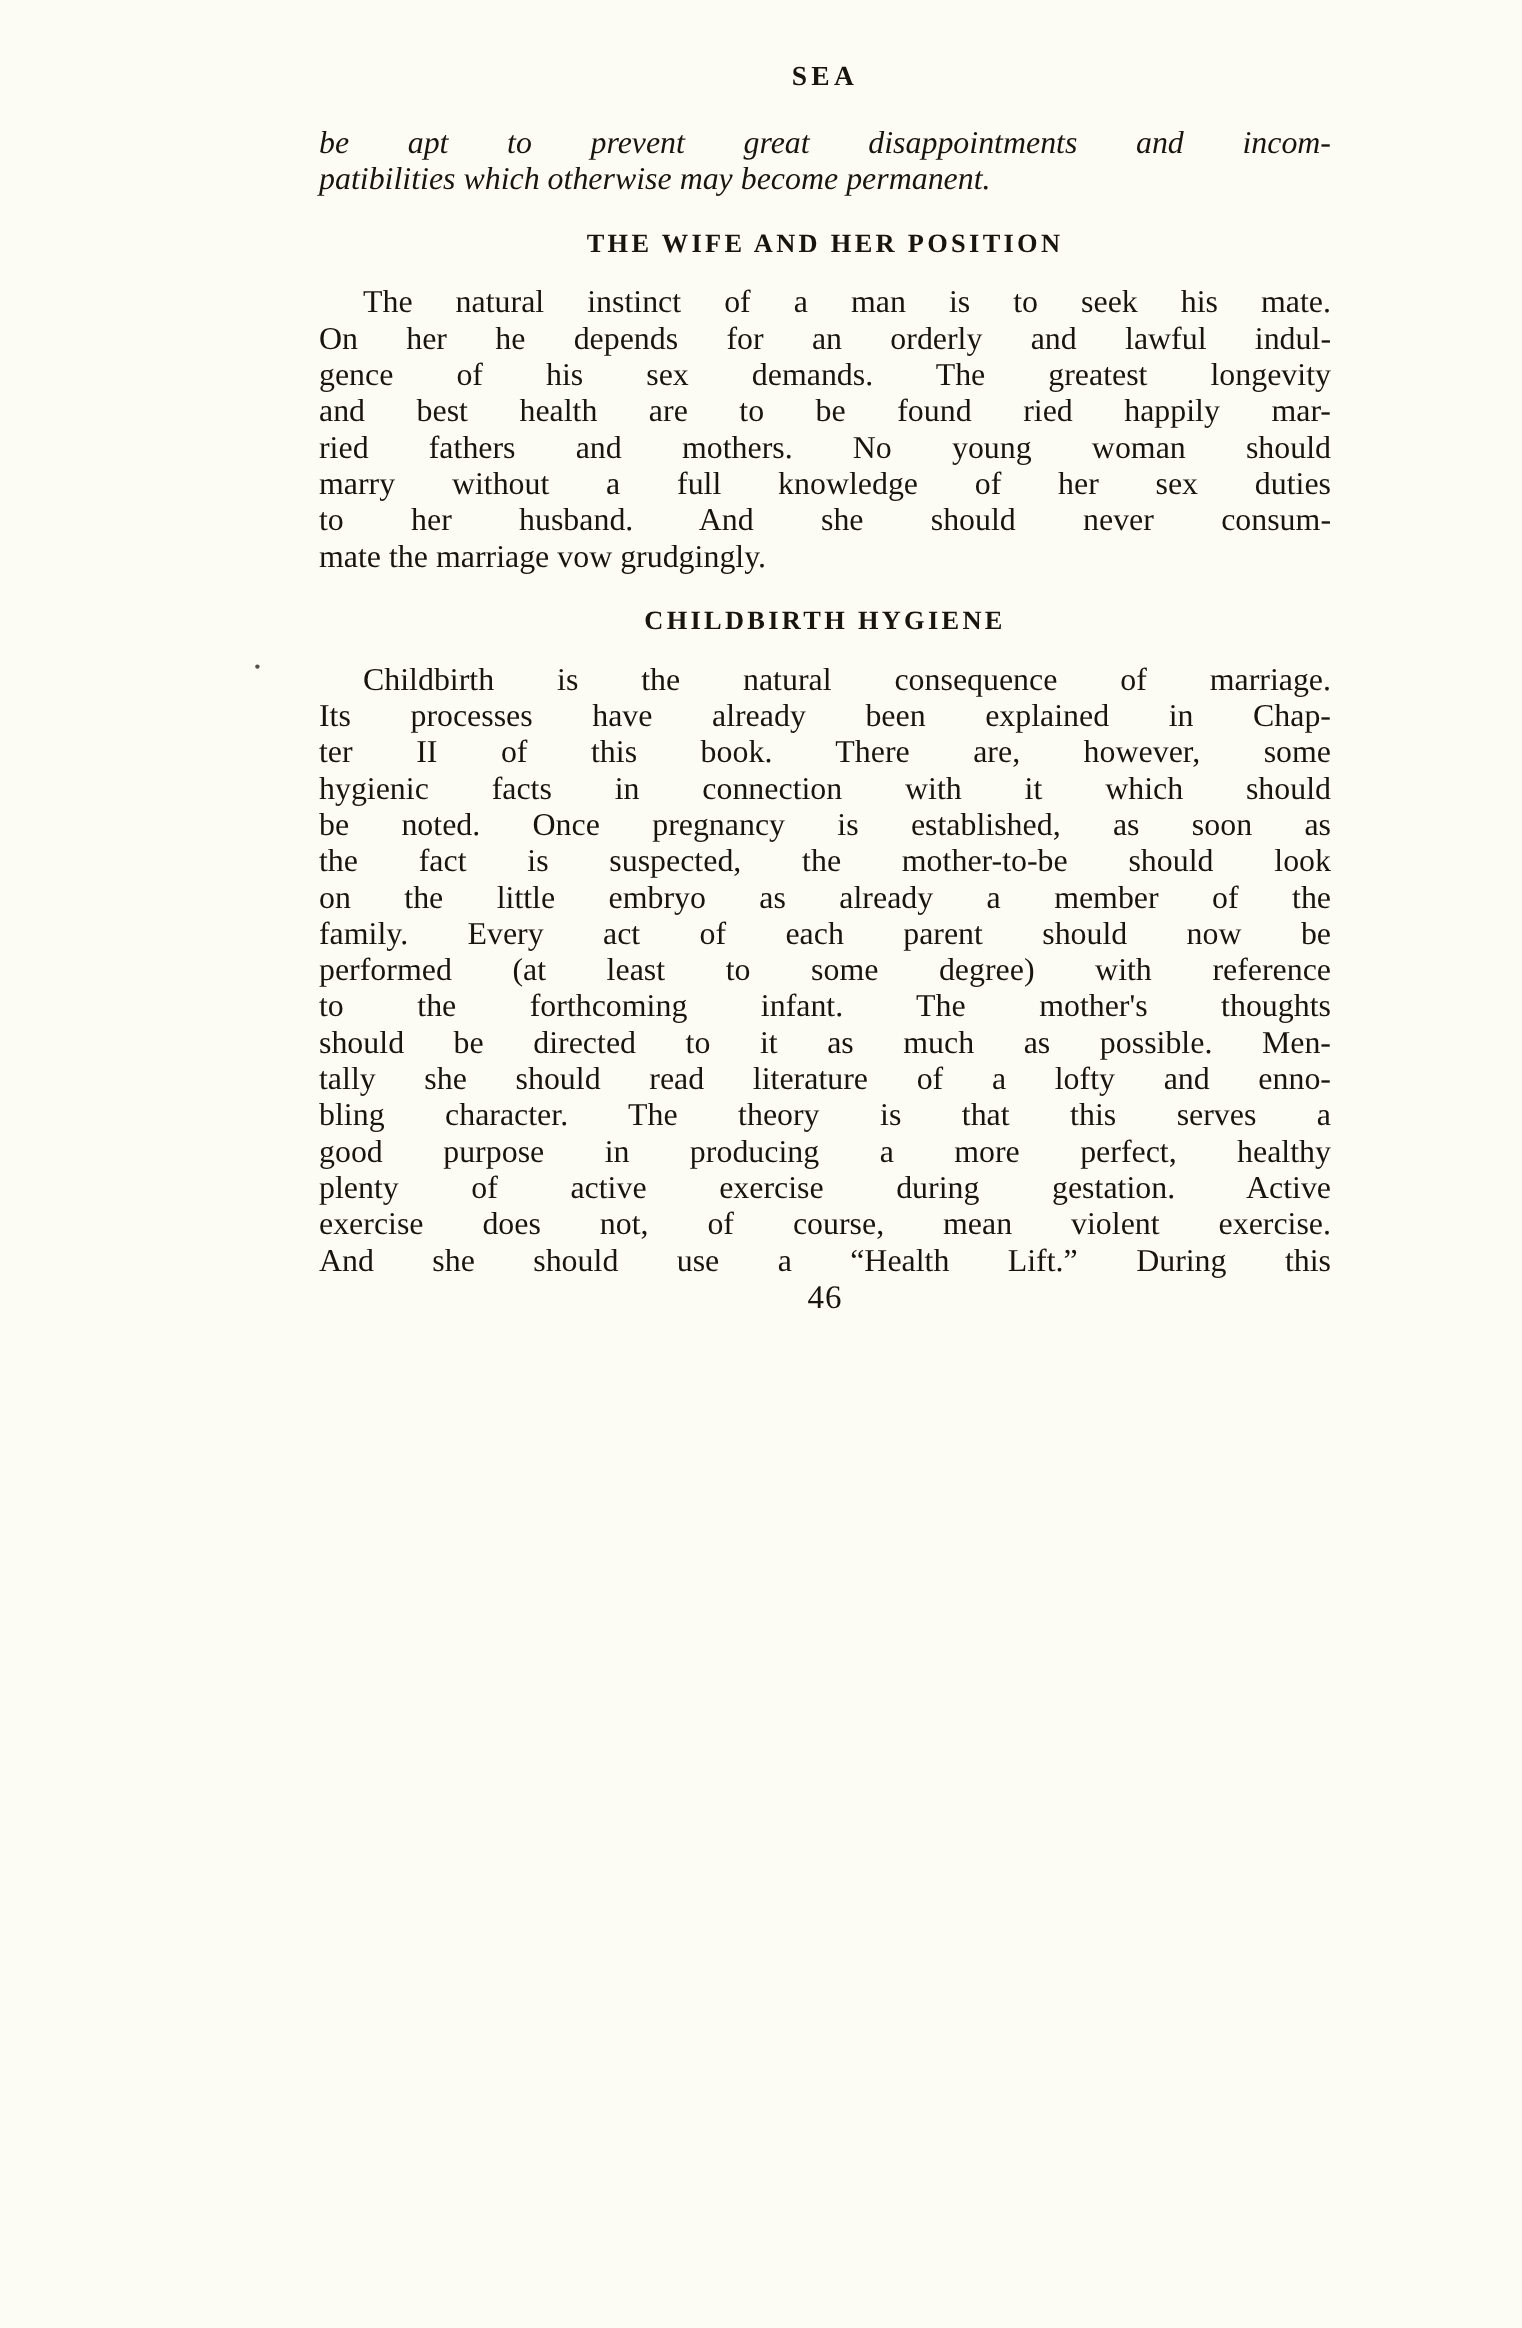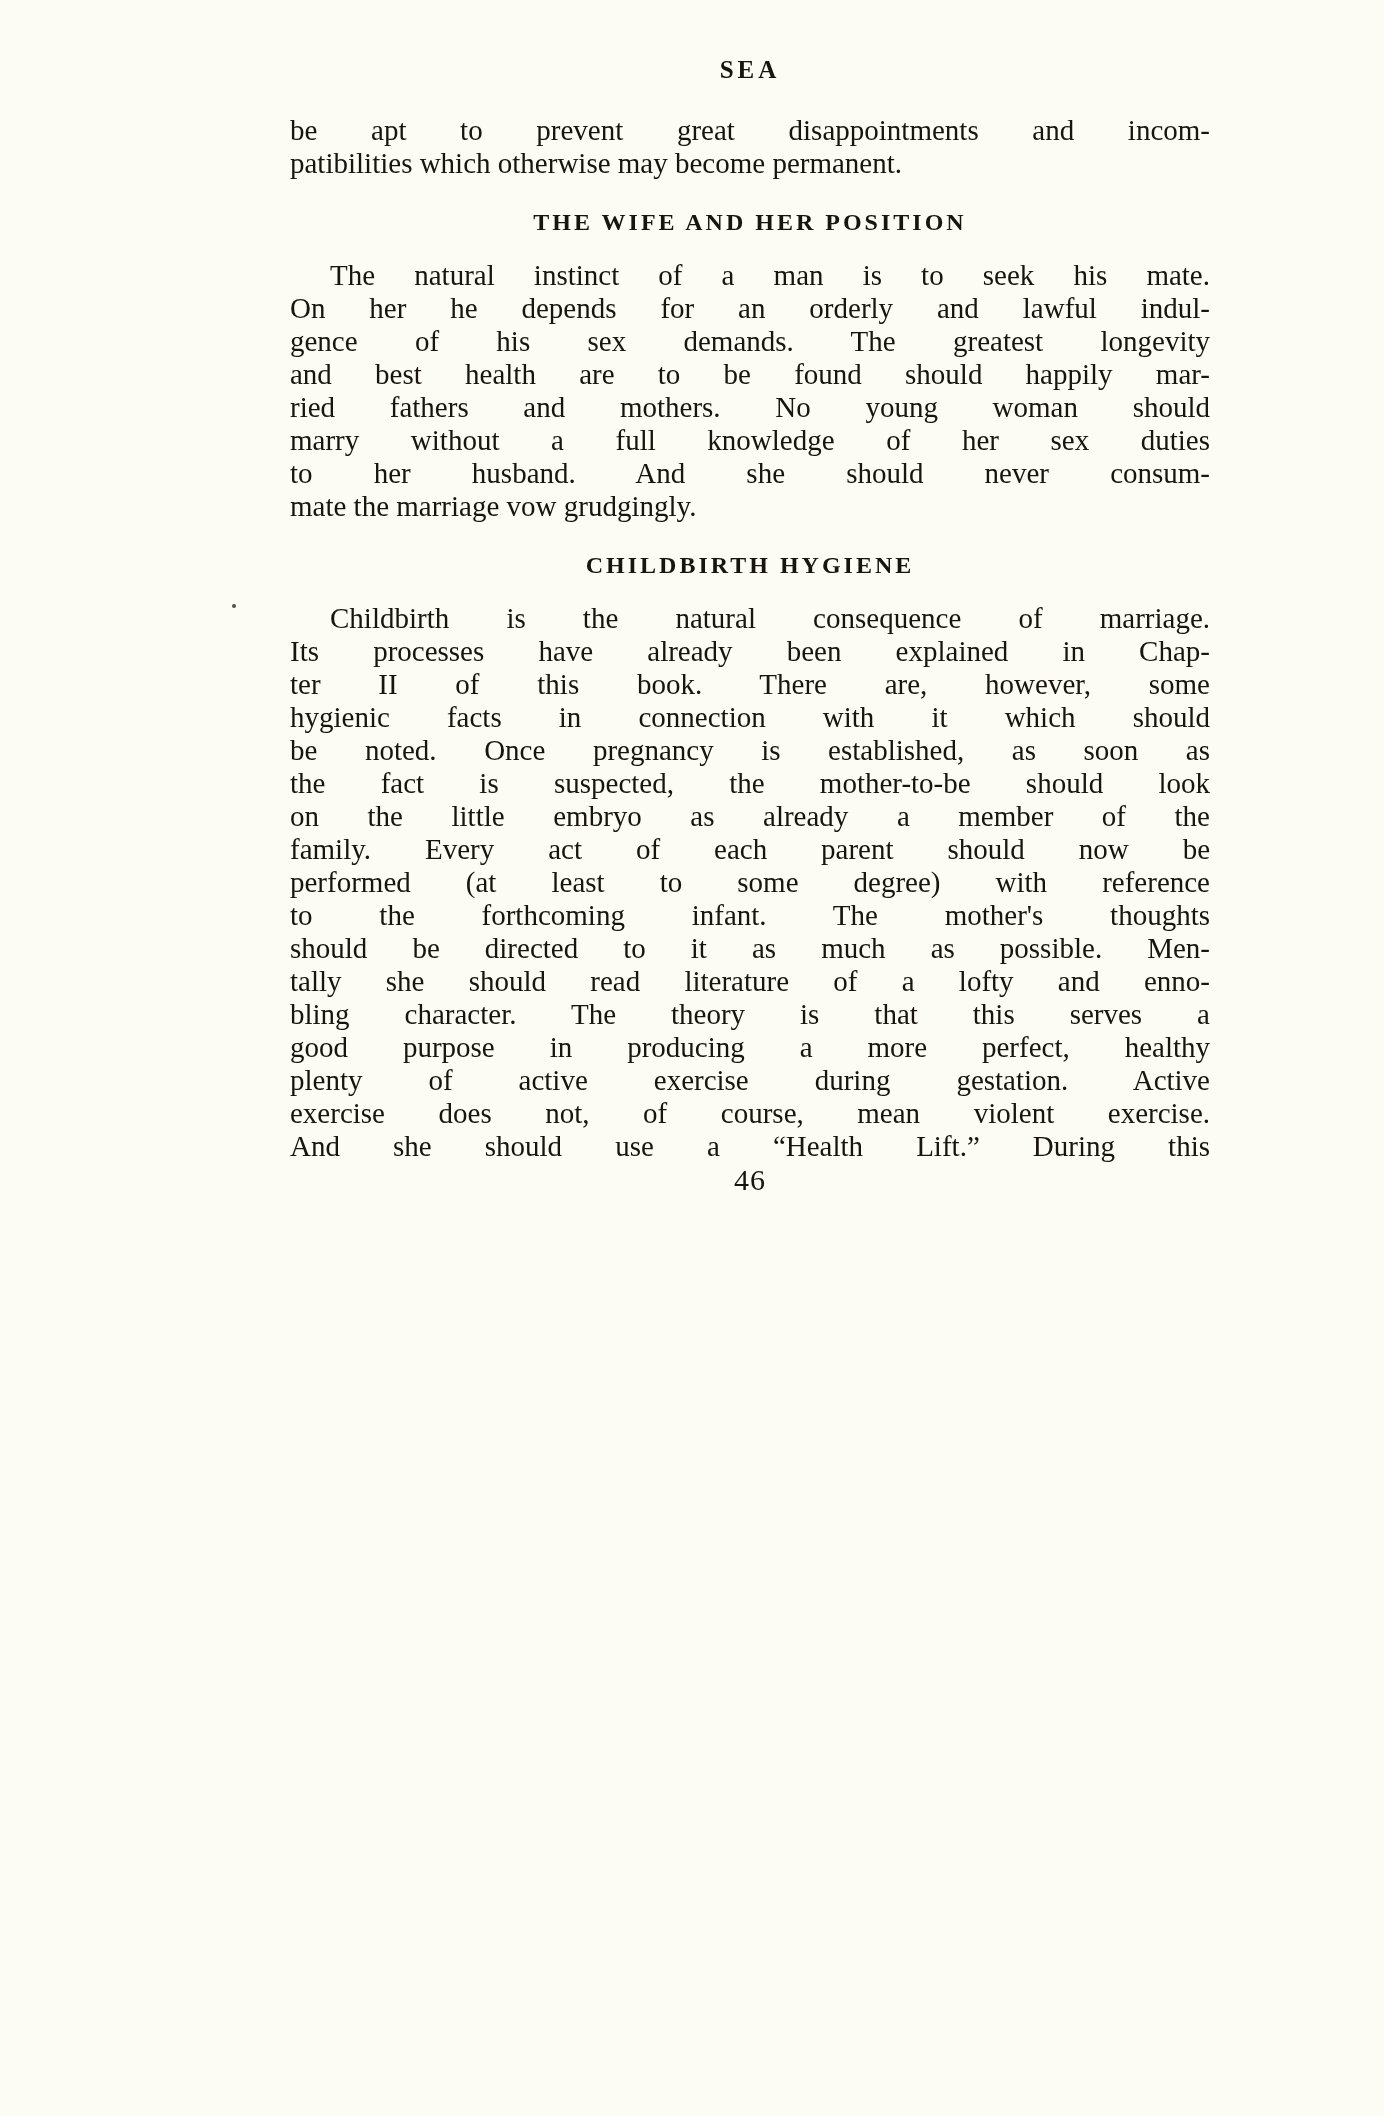--- a/index.html
+++ b/index.html
@@ -33,20 +33,21 @@
     width: 920px;
     font-size: 29px;
     line-height: 33px;
   }
   .paragraph {
     margin: 0;
     padding: 0;
   }
   .paragraph:first-child {
     margin-top: 30px;
+    font-style: italic;
   }
   .line {
     text-align: justify;
     text-align-last: justify;
     white-space: normal;
   }
   .line.indent {
     text-indent: 40px;
   }
   .line.last {
@@ -88,21 +89,21 @@
   <div class="text-column" id="blocks">
       <div class="paragraph">
         <div class="line">be apt to prevent great disappointments and incom-</div>
         <div class="line last">patibilities which otherwise may become permanent.</div>
       </div>
       <div class="section-heading">THE WIFE AND HER POSITION</div>
       <div class="paragraph">
         <div class="line indent">The natural instinct of a man is to seek his mate.</div>
         <div class="line">On her he depends for an orderly and lawful indul-</div>
         <div class="line">gence of his sex demands.  The greatest longevity</div>
-        <div class="line">and best health are to be found should happily mar-</div>
+        <div class="line">and best health are to be found ried happily mar-</div>
         <div class="line">ried fathers and mothers.  No young woman should</div>
         <div class="line">marry without a full knowledge of her sex duties</div>
         <div class="line">to her husband.  And she should never consum-</div>
         <div class="line last">mate the marriage vow grudgingly.</div>
       </div>
       <div class="section-heading">CHILDBIRTH HYGIENE</div>
       <div class="paragraph">
         <div class="line indent">Childbirth is the natural consequence of marriage.</div>
         <div class="line">Its processes have already been explained in Chap-</div>
         <div class="line">ter II of this book.  There are, however, some</div>

